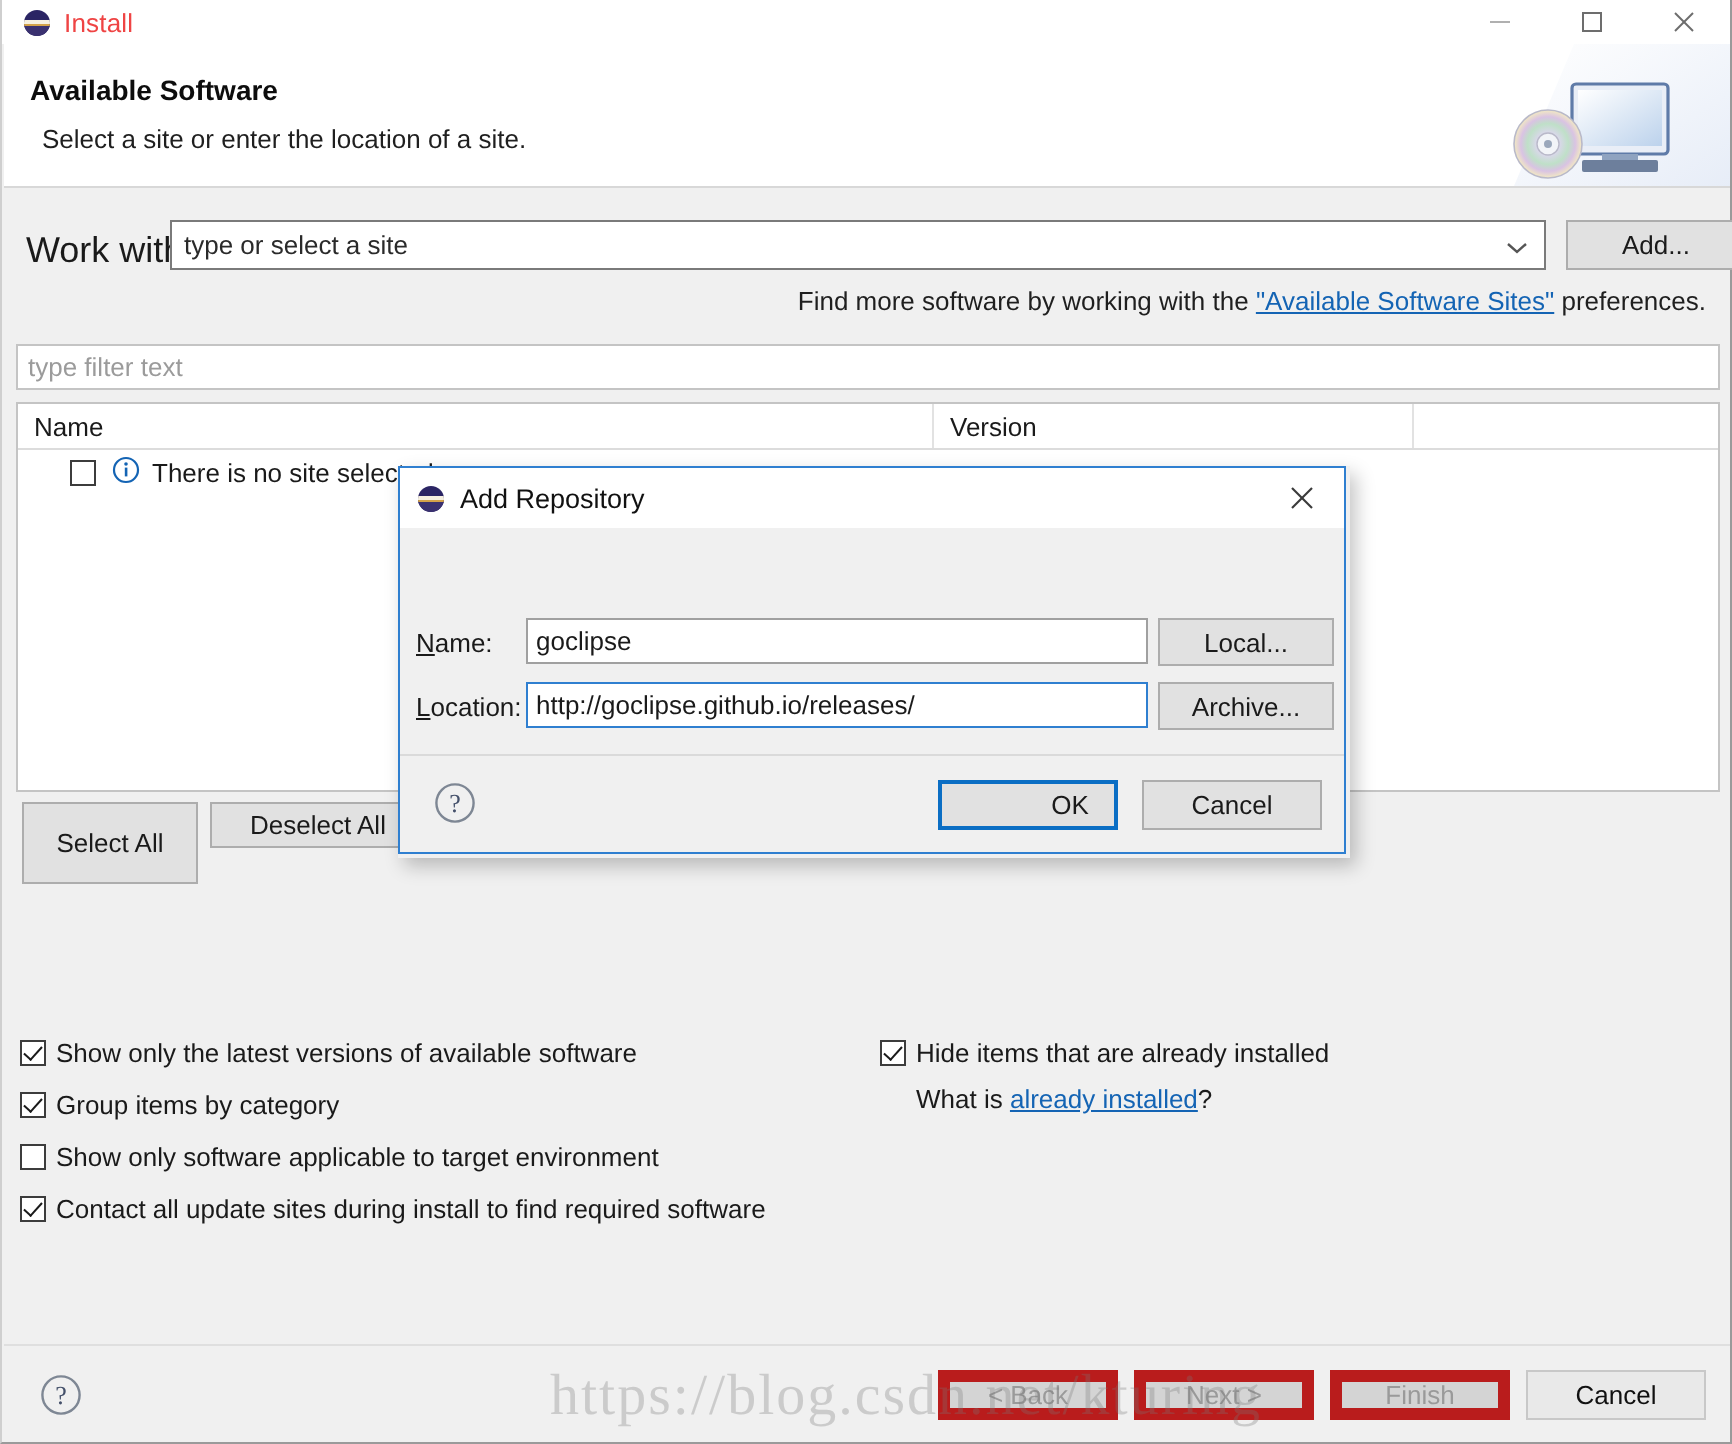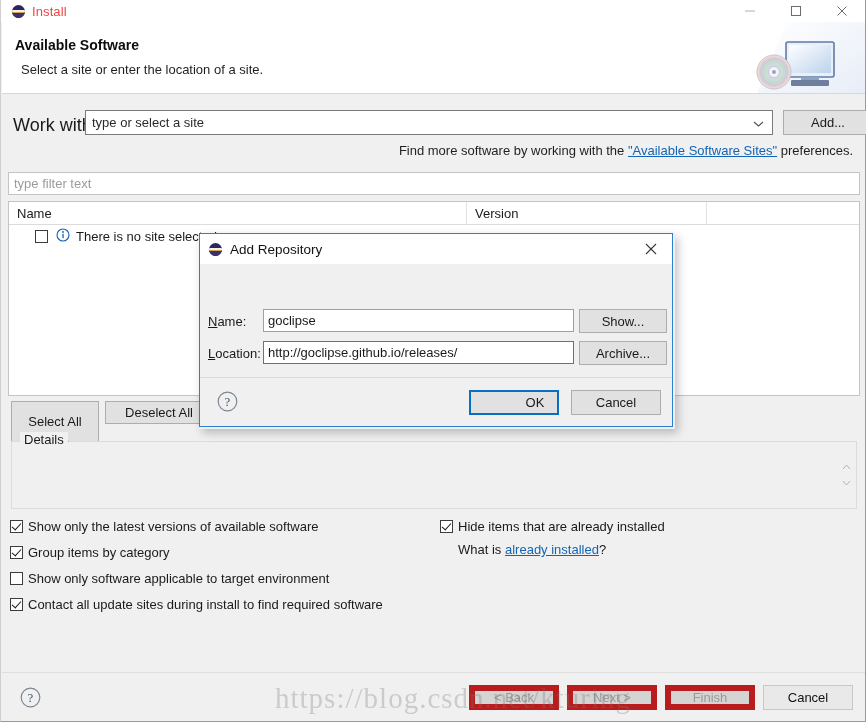--- a/index.html
+++ b/index.html
@@ -570,33 +570,20 @@
           <rect x="6.4" y="5.8" width="1.3" height="4.4" fill="#1464b4"></rect>
         </svg>
       </span>
       <span class="row-label">There is no site selected</span>
     </div>
   </div>
 
   <button class="btn" id="select-all-button">Select All</button>
   <button class="btn" id="deselect-all-button">Deselect All</button>
 
-  <div class="details-group">
-    <div class="legend-line-l"></div>
-    <div class="legend-line-r"></div>
-    <span class="legend">Details</span>
-    <div class="stepper">
-      <svg width="9" height="6" viewBox="0 0 9 6">
-          <polyline points="1,5 4.5,1 8,5" fill="none" stroke="#b4b4b4" stroke-width="1"></polyline>
-        </svg>
-      <svg width="9" height="6" viewBox="0 0 9 6">
-          <polyline points="1,1 4.5,5 8,1" fill="none" stroke="#b4b4b4" stroke-width="1"></polyline>
-        </svg>
-    </div>
-  </div>
 
   <div class="opt-list-left">
     <div class="opt-row">
       <span class="cb checked"></span>
       <span class="opt-label">Show only the latest versions of available software</span>
     </div>
     <div class="opt-row">
       <span class="cb checked"></span>
       <span class="opt-label">Group items by category</span>
     </div>
@@ -649,21 +636,21 @@
           <line x1="12" y1="2" x2="2" y2="12" stroke="#3a3a3a" stroke-width="1.1"></line>
         </svg>
     </div>
   </div>
 
   <div class="modal-body">
     <span class="field-label" id="name-label"><u>N</u><span>ame:</span></span>
     <div class="text-input" id="name-field">
       <span class="val">goclipse</span>
     </div>
-    <button class="btn" id="local-button">Show...</button>
+    <button class="btn" id="local-button">Local...</button>
 
     <span class="field-label" id="location-label"><u>L</u><span>ocation:</span></span>
     <div class="text-input" id="location-field">
       <span class="val">http://goclipse.github.io/releases/</span>
     </div>
     <button class="btn" id="archive-button">Archive...</button>
   </div>
 
   <div class="modal-footer">
     <span class="help-circle">

